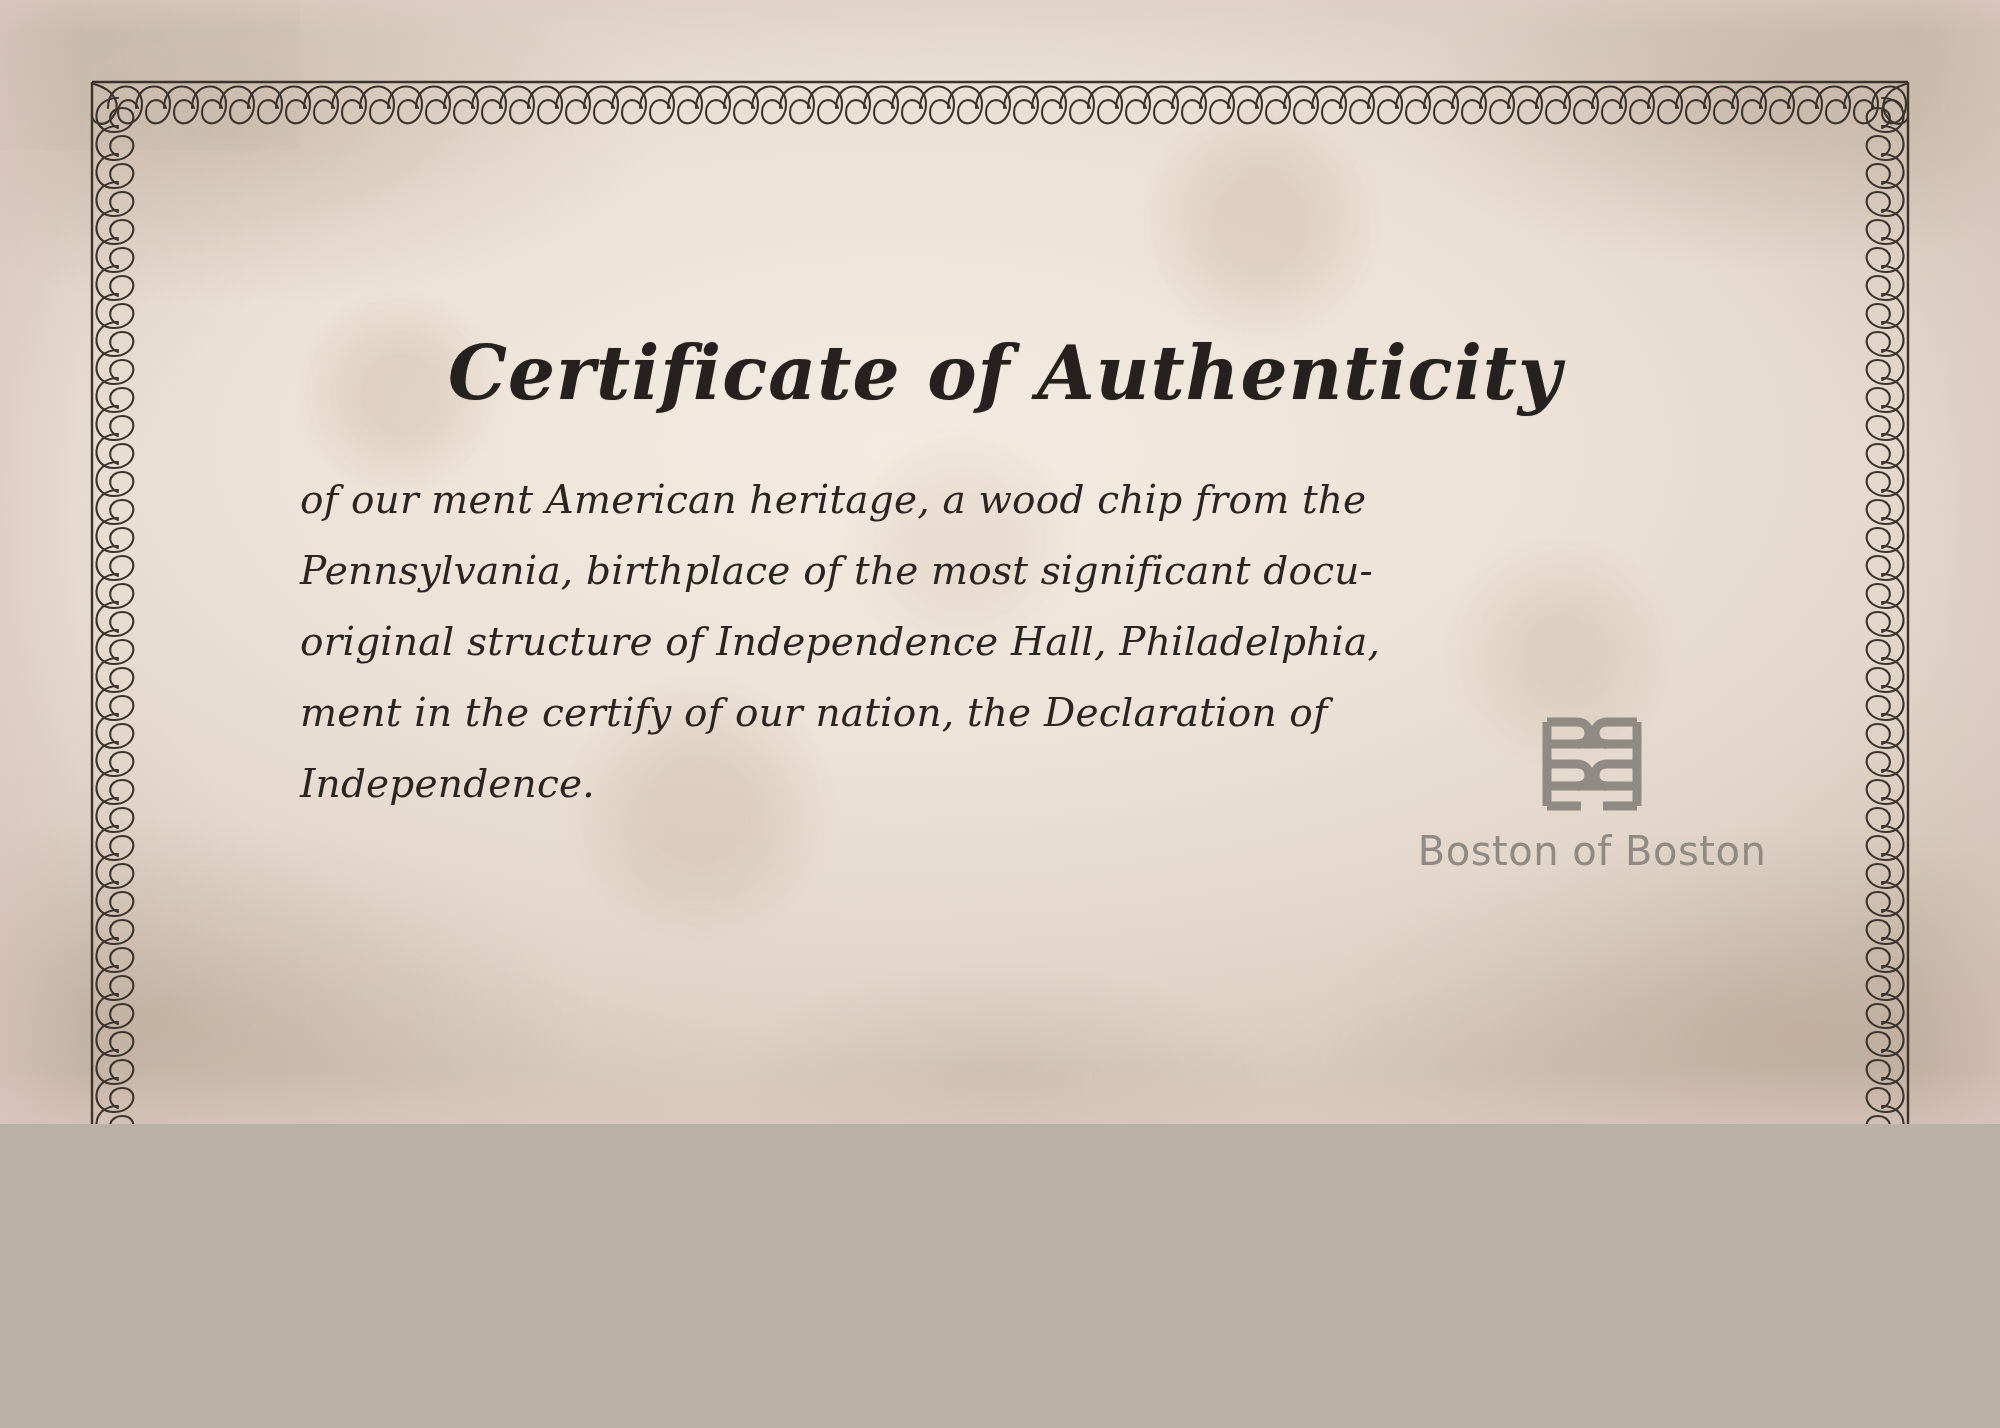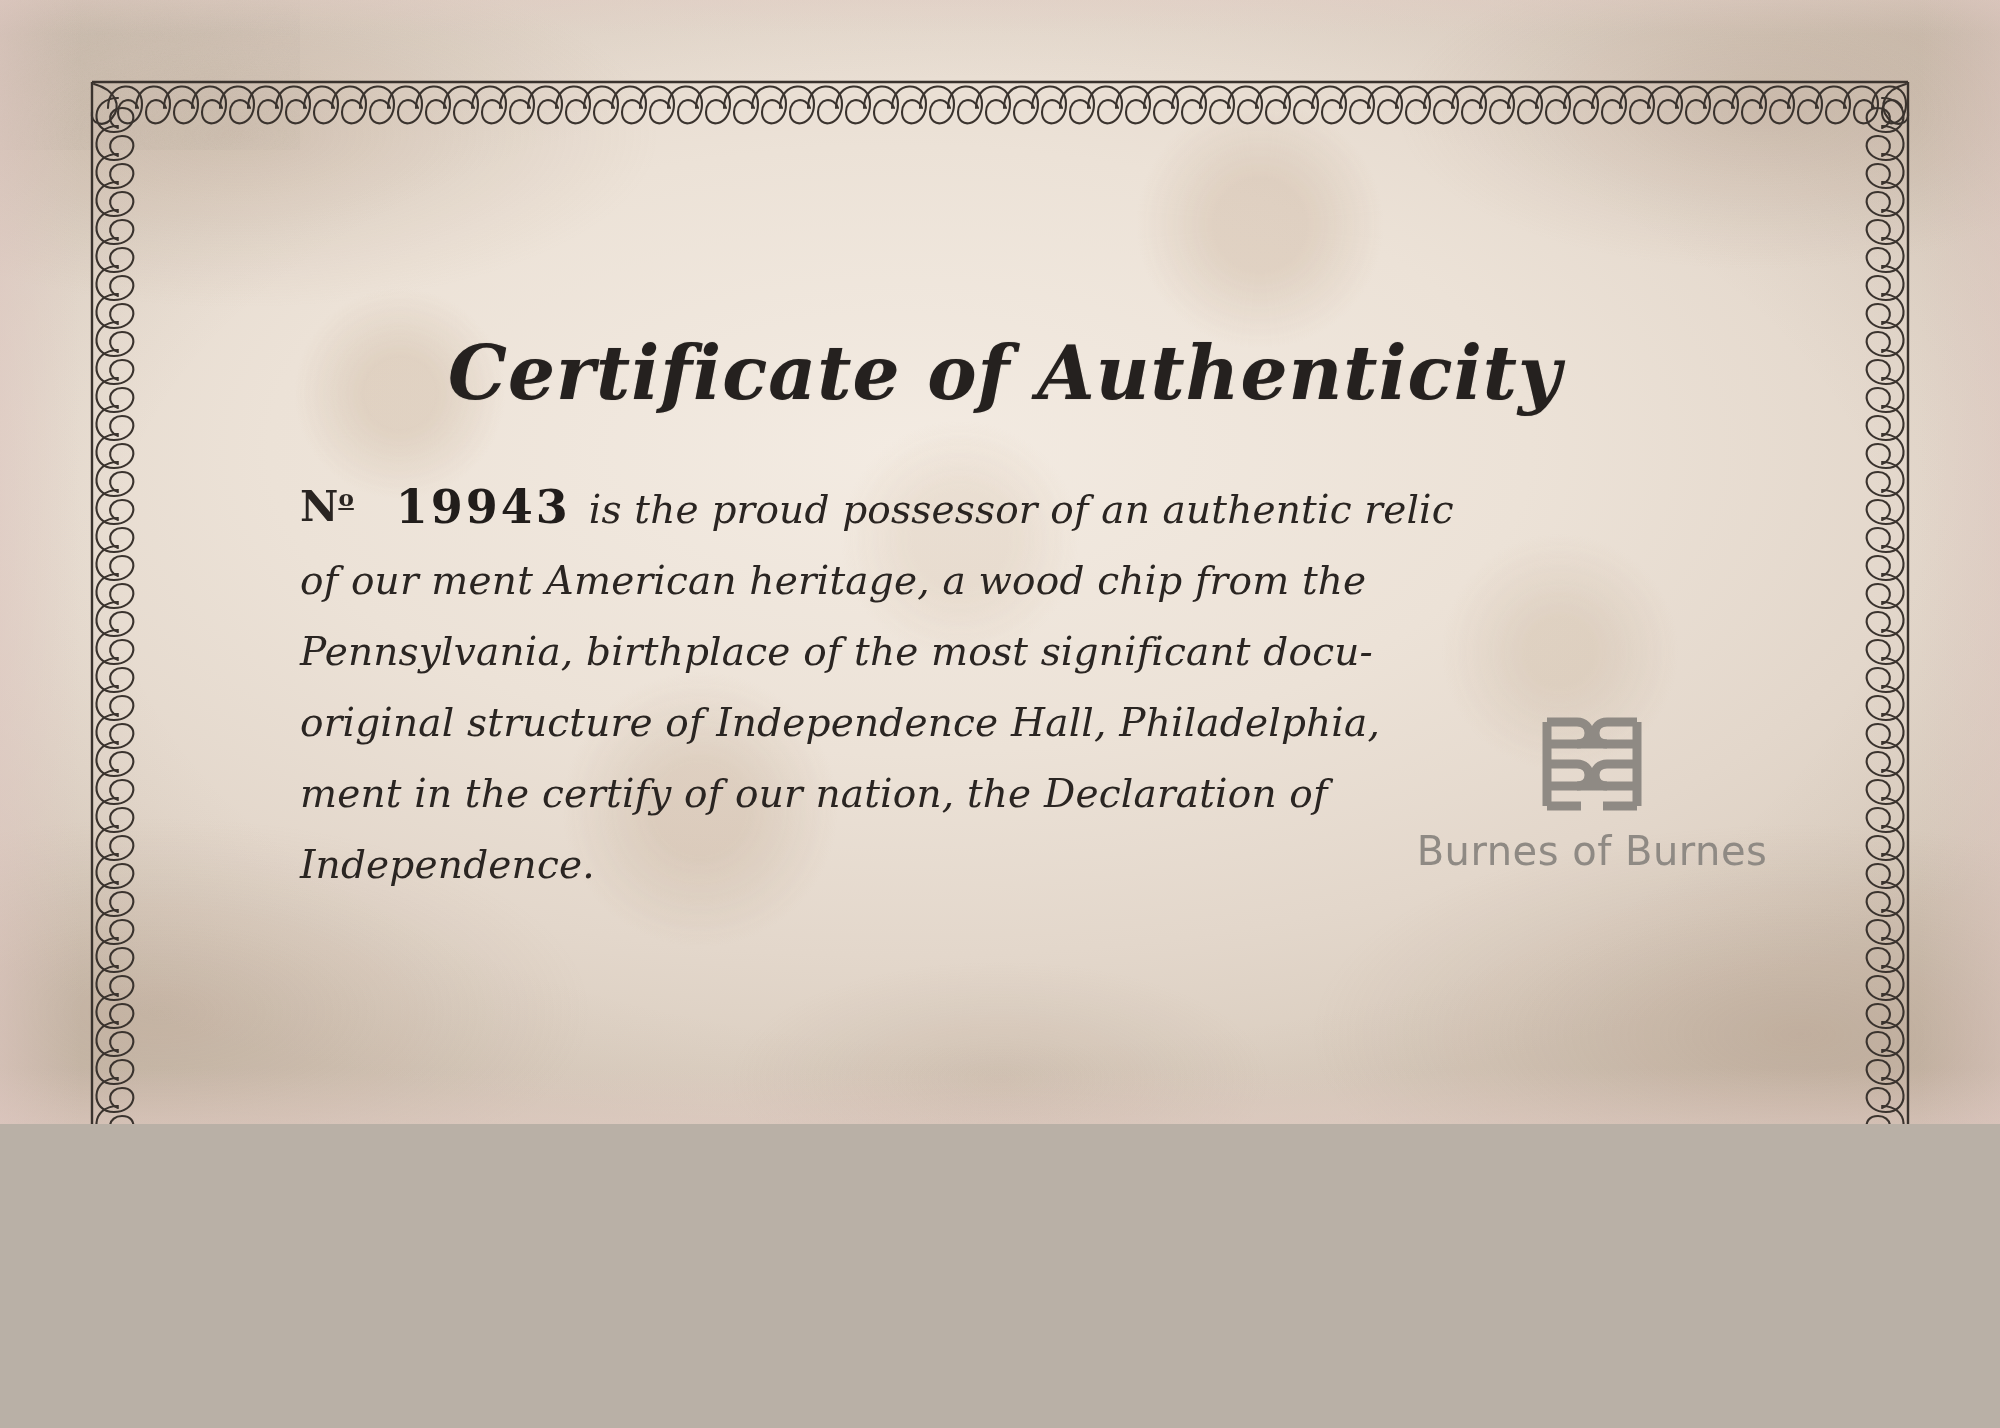--- a/index.html
+++ b/index.html
@@ -340,25 +340,20 @@
     </svg>
   </div>
 
   <div class="content">
 
     <h1 class="cert-title">Certificate of Authenticity</h1>
 
     <div class="body-block">
 
 
-      <div class="line line-2">
-        <span class="numero"><span>N</span><sup>o</sup></span>
-        <span class="serial">19943</span>
-        <span>is the proud possessor of an authentic relic</span>
-      </div>
 
       <div class="line">of our ment American heritage, a wood chip from the</div>
       <div class="line">Pennsylvania, birthplace of the most significant docu-</div>
       <div class="line">original structure of Independence Hall, Philadelphia,</div>
       <div class="line">ment in the certify of our nation, the Declaration of</div>
       <div class="line">Independence.</div>
 
     </div>
   </div>
 
@@ -370,16 +365,16 @@
         <path d="M14,12 L44,12 C60,12 60,34 44,34 L14,34"></path>
         <path d="M104,12 L74,12 C58,12 58,34 74,34 L104,34"></path>
         <path d="M14,54 L44,54 C60,54 60,76 44,76 L14,76"></path>
         <path d="M104,54 L74,54 C58,54 58,76 74,76 L104,76"></path>
         <path d="M44,34 L74,34"></path>
         <path d="M44,76 L74,76"></path>
         <path d="M14,96 L48,96"></path>
         <path d="M104,96 L70,96"></path>
       </g>
     </svg>
-    <div class="maker-name">Burnes of Burnes</div>
+    <div class="maker-name">Boston of Boston</div>
   </div>
 
 </div>
 
 </body></html>

